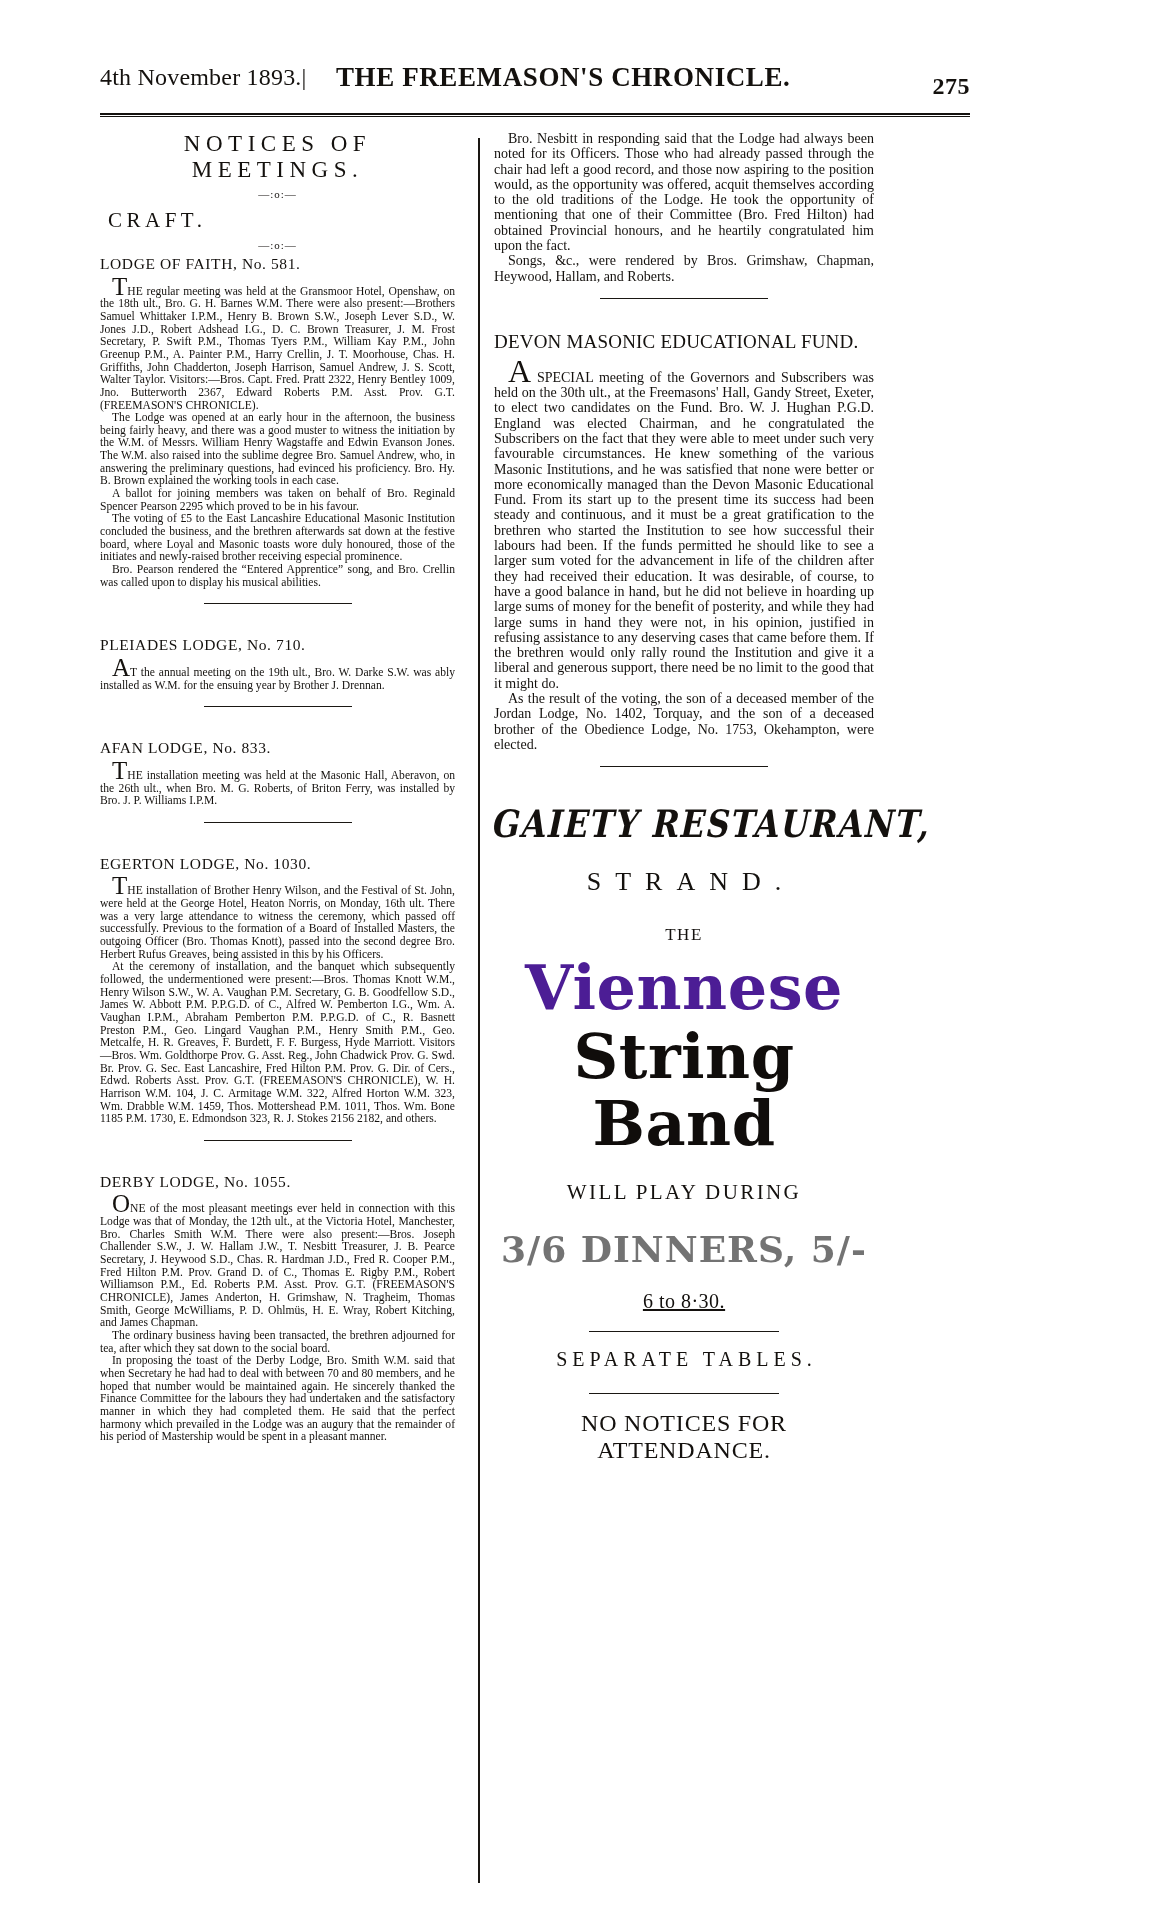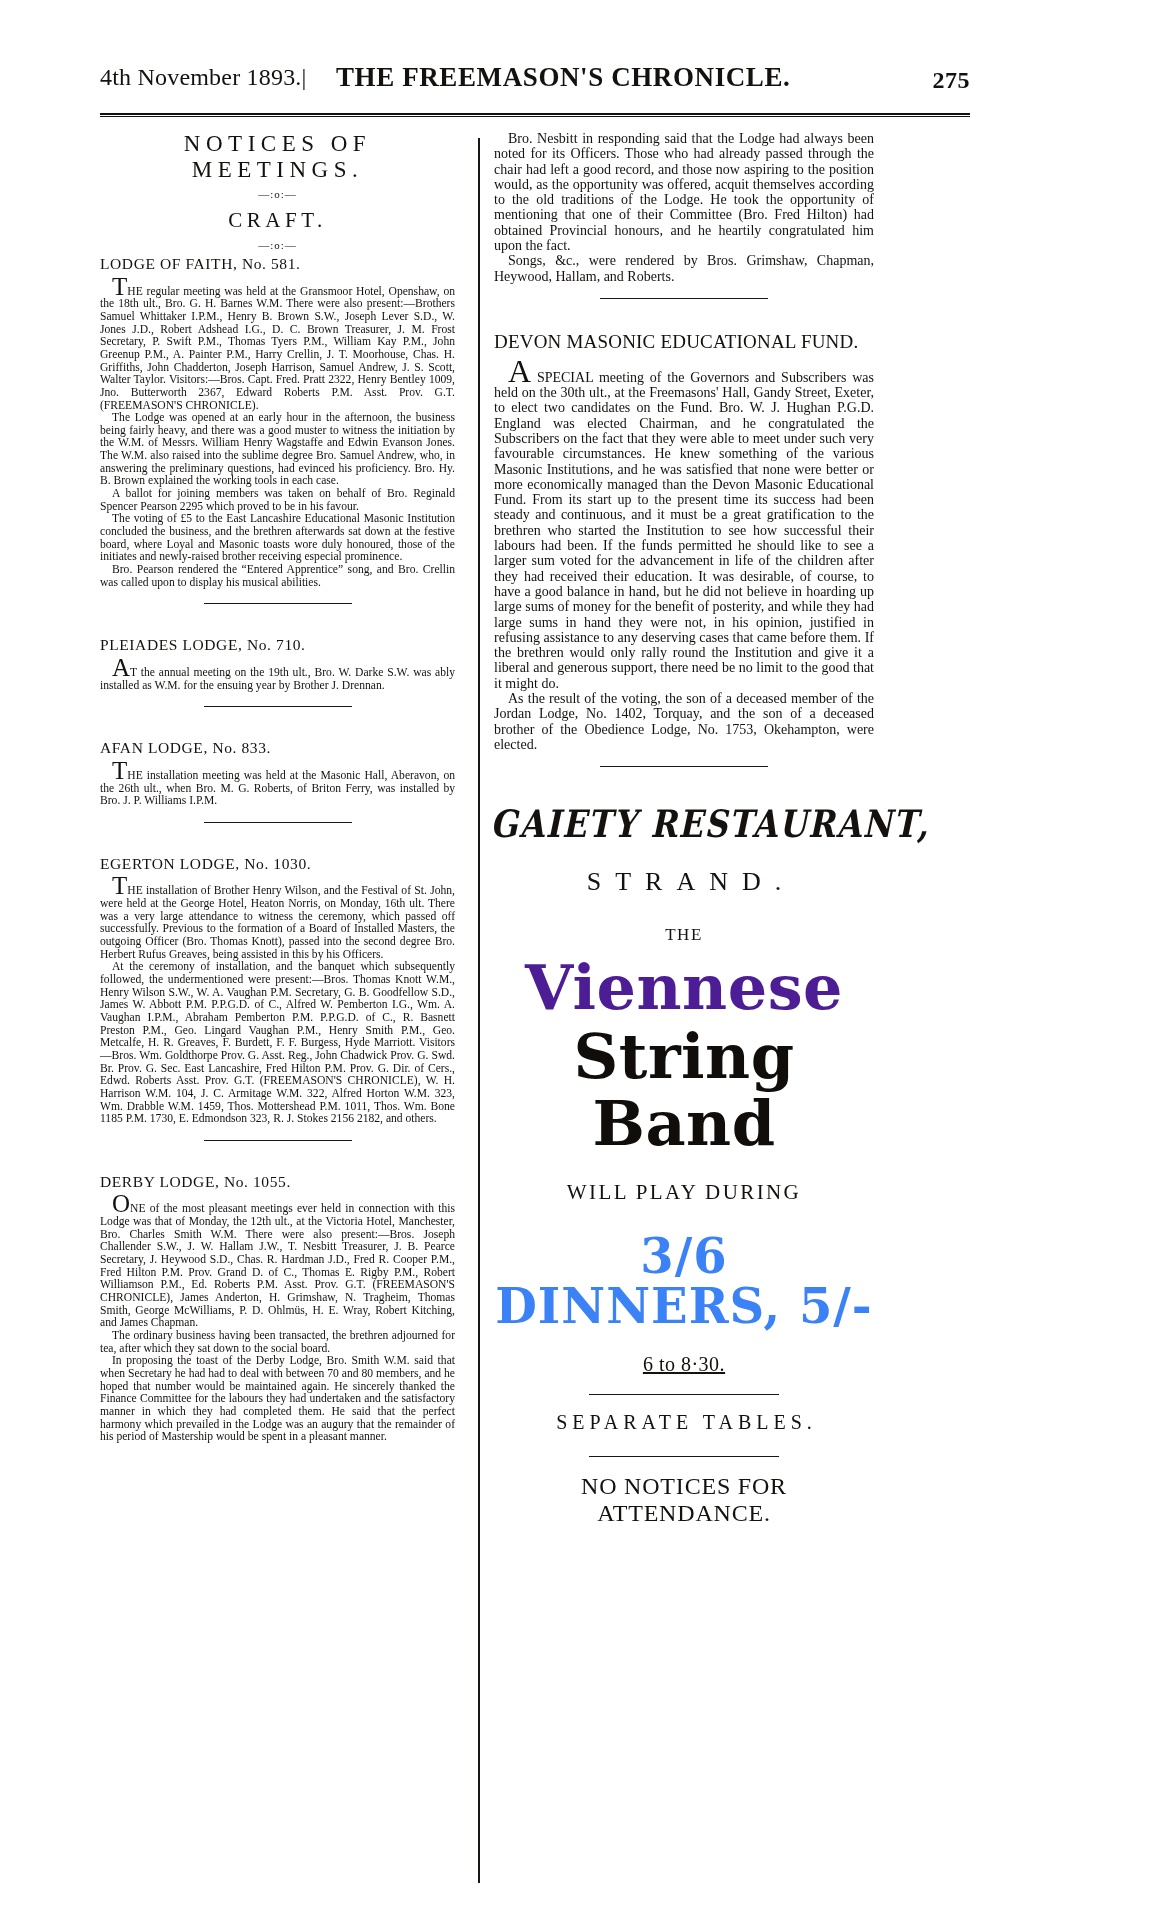--- a/index.html
+++ b/index.html
@@ -43,21 +43,21 @@
   .mh-title {
     position: absolute;
     left: 236px; top: -2px;
     font-size: 27px;
     font-weight: 700;
     letter-spacing: 0.6px;
     white-space: nowrap;
   }
   .mh-folio {
     position: absolute;
-    right: 0; top: 3px;
+    right: 0; top: 9px;
     font-size: 24px;
     font-weight: 700;
     letter-spacing: 0.5px;
   }
 
   .rule-double {
     position: absolute;
     left: 100px;
     top: 113px;
     width: 870px;
@@ -104,21 +104,21 @@
     text-align: center;
     font-size: 11px;
     letter-spacing: 1px;
     margin: 5px 0 4px 0;
     line-height: 1;
   }
   h2.craft-title {
     margin: 8px;
     font-size: 21px;
     font-weight: 400;
-    text-align: center;
+    text-align: left;
     letter-spacing: 4.5px;
     line-height: 1.15;
   }
   h3.lodge-title {
     margin: 0 0 2px 0;
     font-size: 15.5px;
     font-weight: 400;
     letter-spacing: 0.6px;
     line-height: 1.2;
   }
@@ -232,25 +232,25 @@
   }
   .ad-willplay {
     font-size: 21px;
     letter-spacing: 2.4px;
     font-weight: 400;
     margin: 10px 0 26px 0;
   }
   .ad-dinners {
     font-family: "DejaVu Serif", serif;
     font-weight: 700;
-    font-size: 48px;
+    font-size: 36px;
     letter-spacing: 1px;
     margin: 0 0 22px 0;
     line-height: 1.05;
-    color: #3b82f6;
+    color: #737373;
     text-shadow:
        0.6px 0 0 rgba(255,255,255,0.28),
       -0.6px 0.5px 0 rgba(255,255,255,0.24);
   }
   .ad-times {
     font-size: 20px;
     letter-spacing: 0.5px;
     margin: 0 0 18px 0;
     text-decoration: underline;
   }

